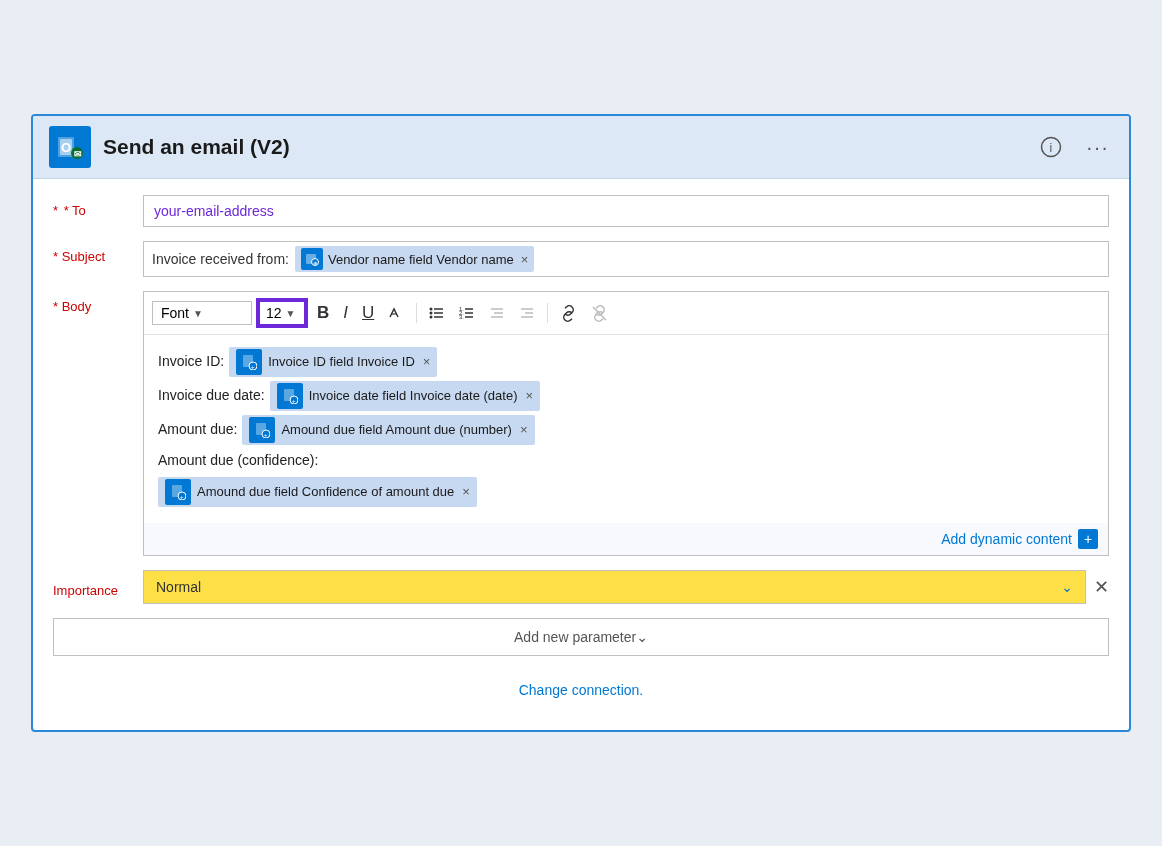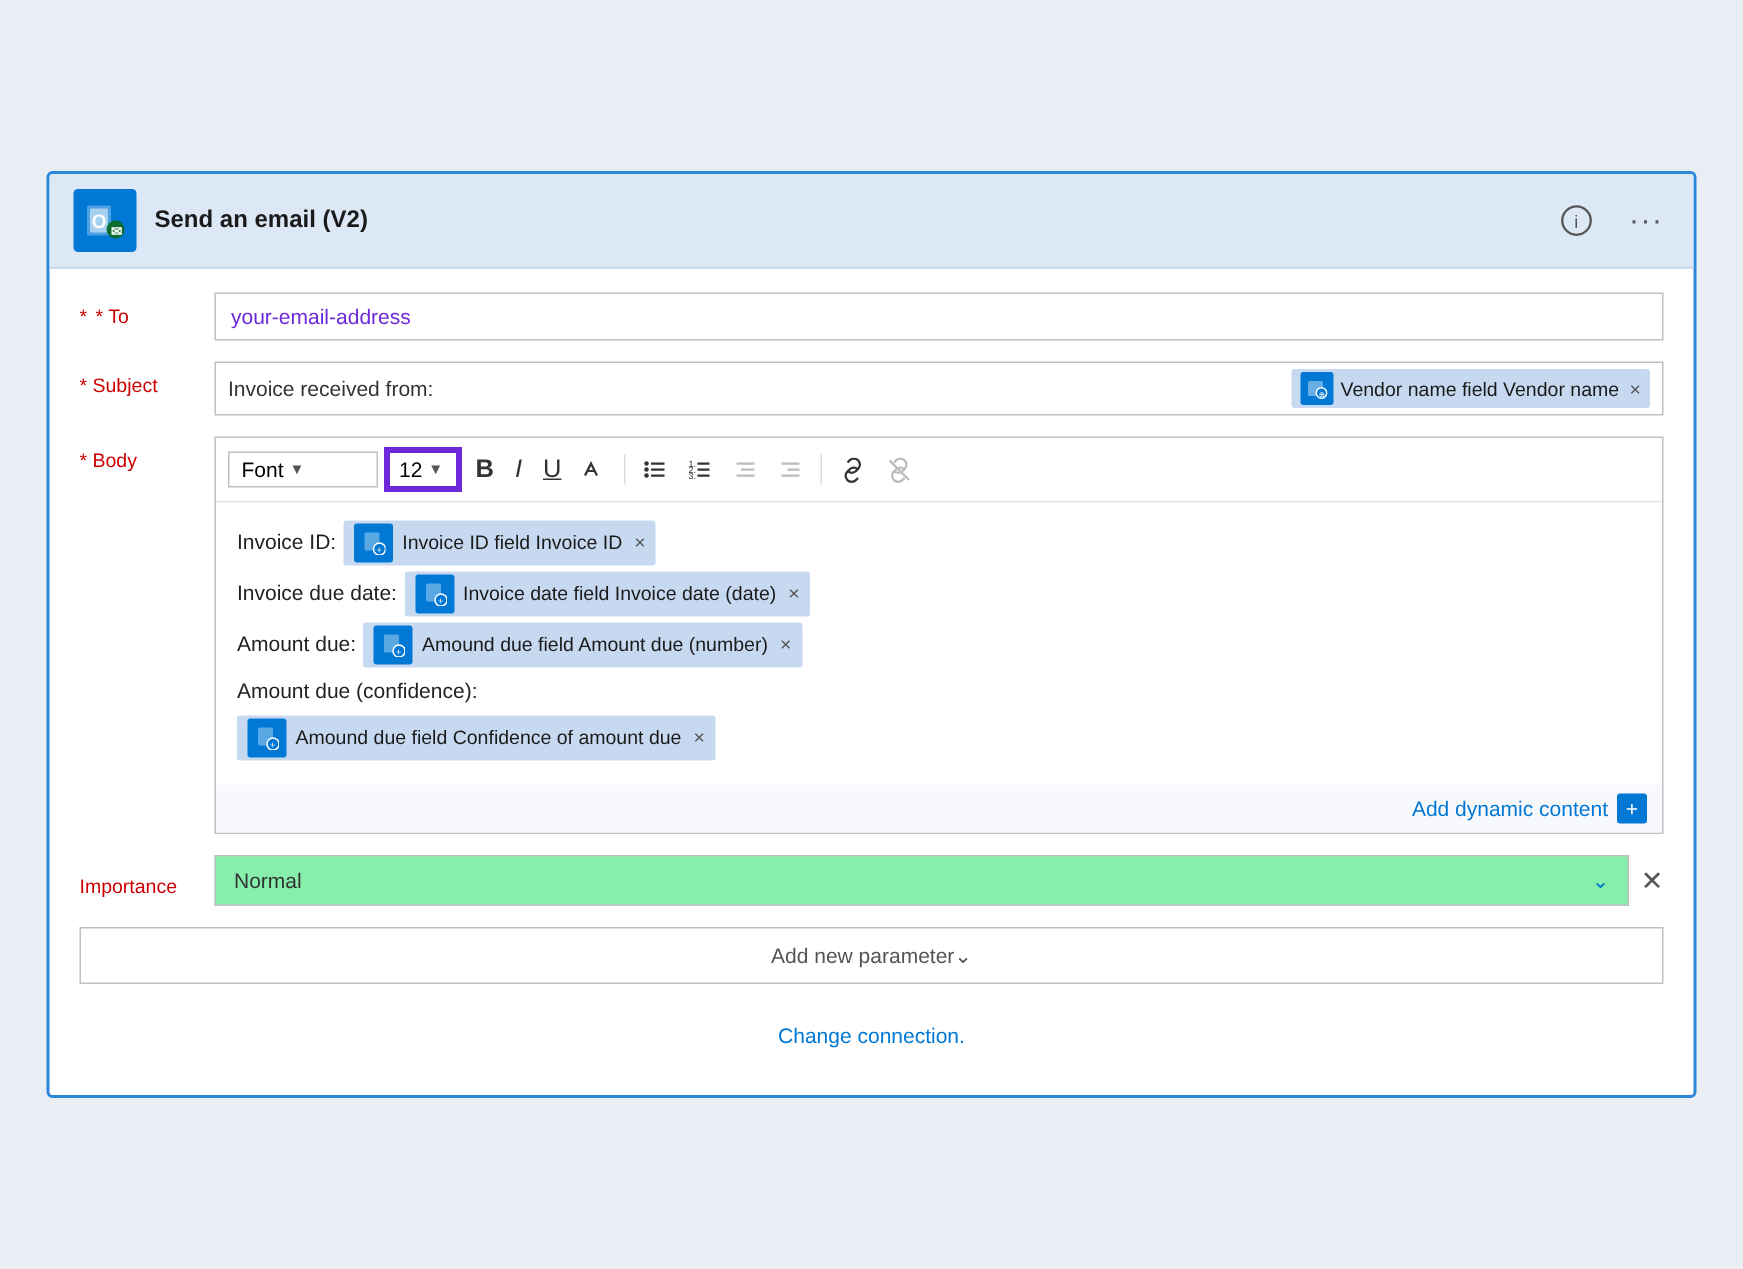--- a/index.html
+++ b/index.html
@@ -38,21 +38,21 @@
       height: 42px;
       border-radius: 3px;
       display: flex;
       align-items: center;
       justify-content: center;
       color: white;
       font-size: 22px;
       font-weight: bold;
     }
     .header-title {
-      font-size: 16px;
+      font-size: 21px;
       font-weight: 600;
       color: #1a1a1a;
     }
     .header-right {
       display: flex;
       align-items: center;
       gap: 16px;
     }
     .icon-btn {
       background: none;
@@ -95,21 +95,20 @@
       outline: none;
       background: #fff;
     }
     .subject-field {
       display: flex;
       align-items: center;
       border: 1px solid #c0c0c0;
       padding: 4px 8px;
       background: #fff;
       gap: 6px;
-      justify-content: space-between;
     }
     .subject-text {
       font-size: 14px;
       color: #333;
       white-space: nowrap;
     }
     .dynamic-tag {
       display: inline-flex;
       align-items: center;
       background: #c7d9f0;
@@ -264,21 +263,21 @@
       margin-bottom: 14px;
     }
     .importance-select {
       flex: 1;
       border: 1px solid #c0c0c0;
       padding: 8px 12px;
       display: flex;
       align-items: center;
       justify-content: space-between;
       cursor: pointer;
-      background: #86efac;
+      background: #fde047;
     }
     .importance-select .value {
       font-size: 14px;
       color: #333;
     }
     .importance-select .arrow {
       color: #0078d4;
       font-size: 14px;
     }
     .importance-clear {

